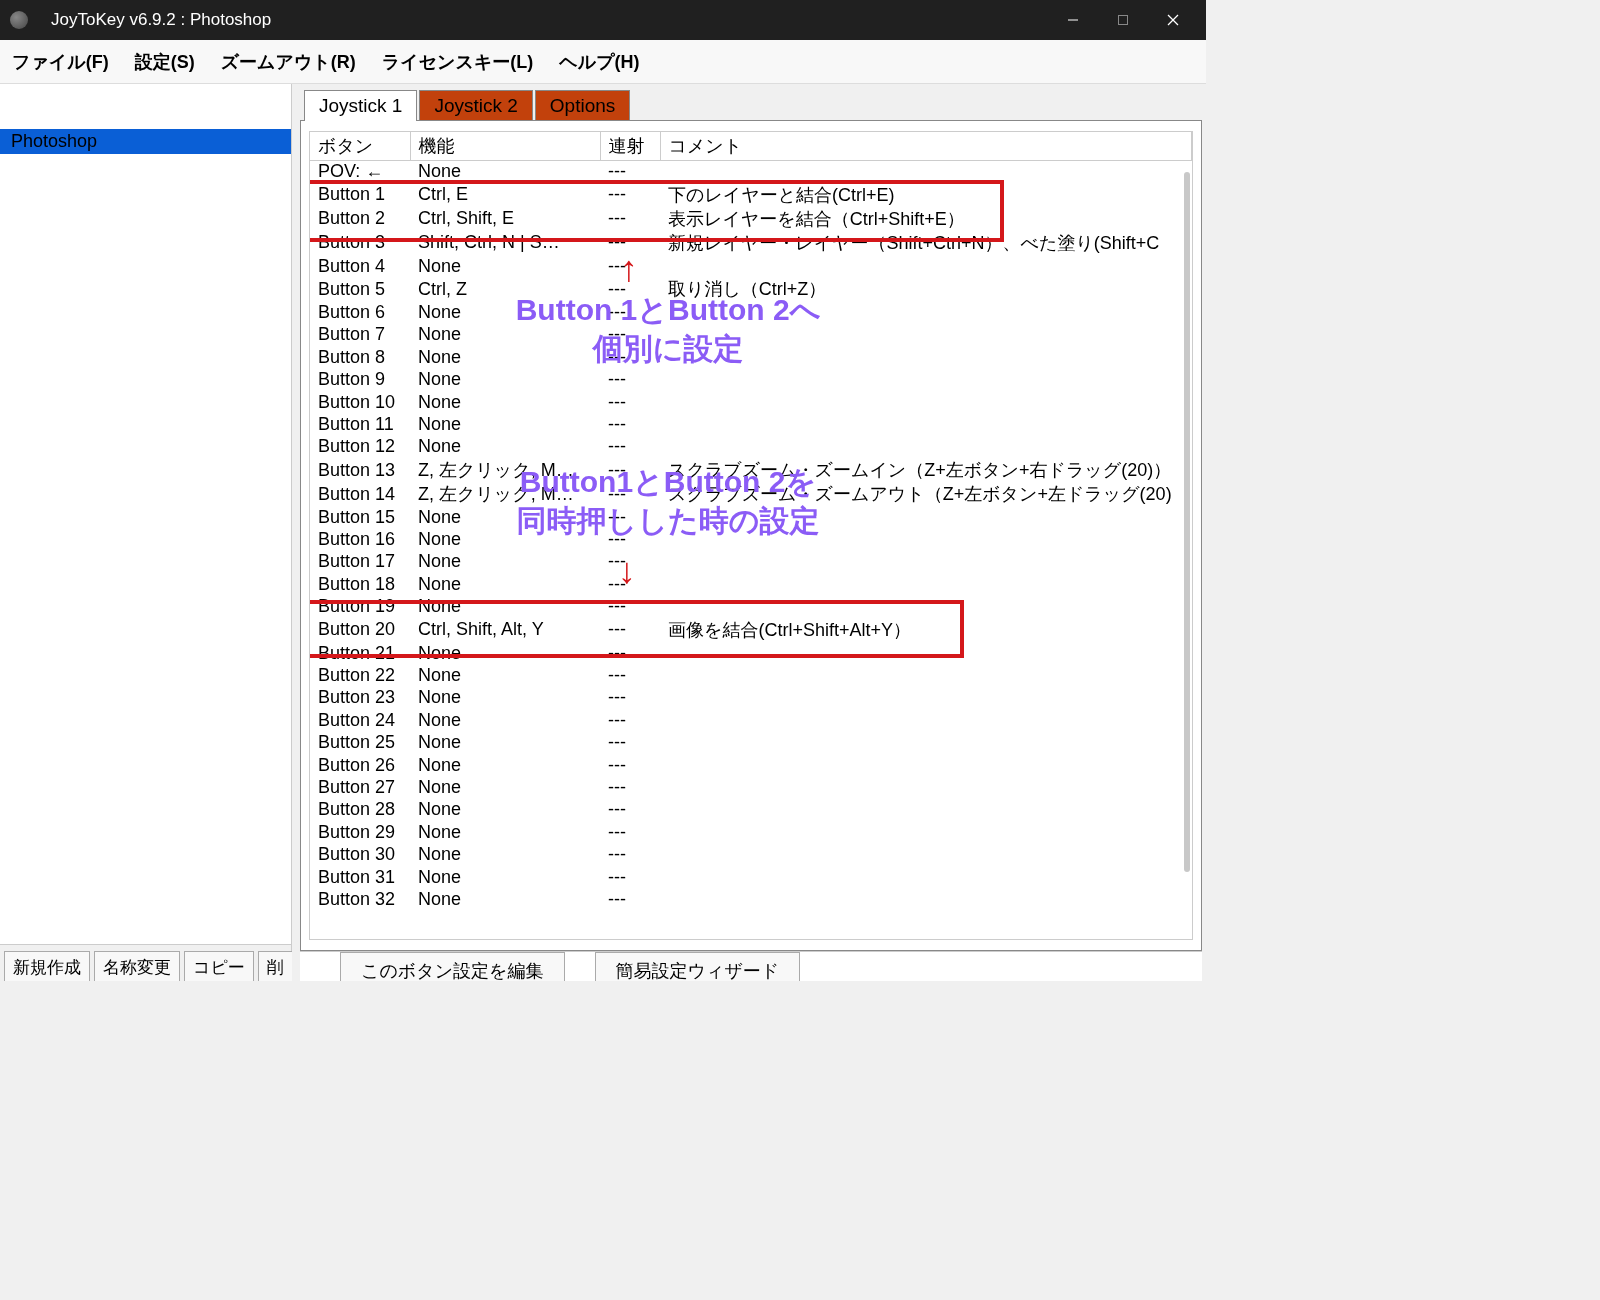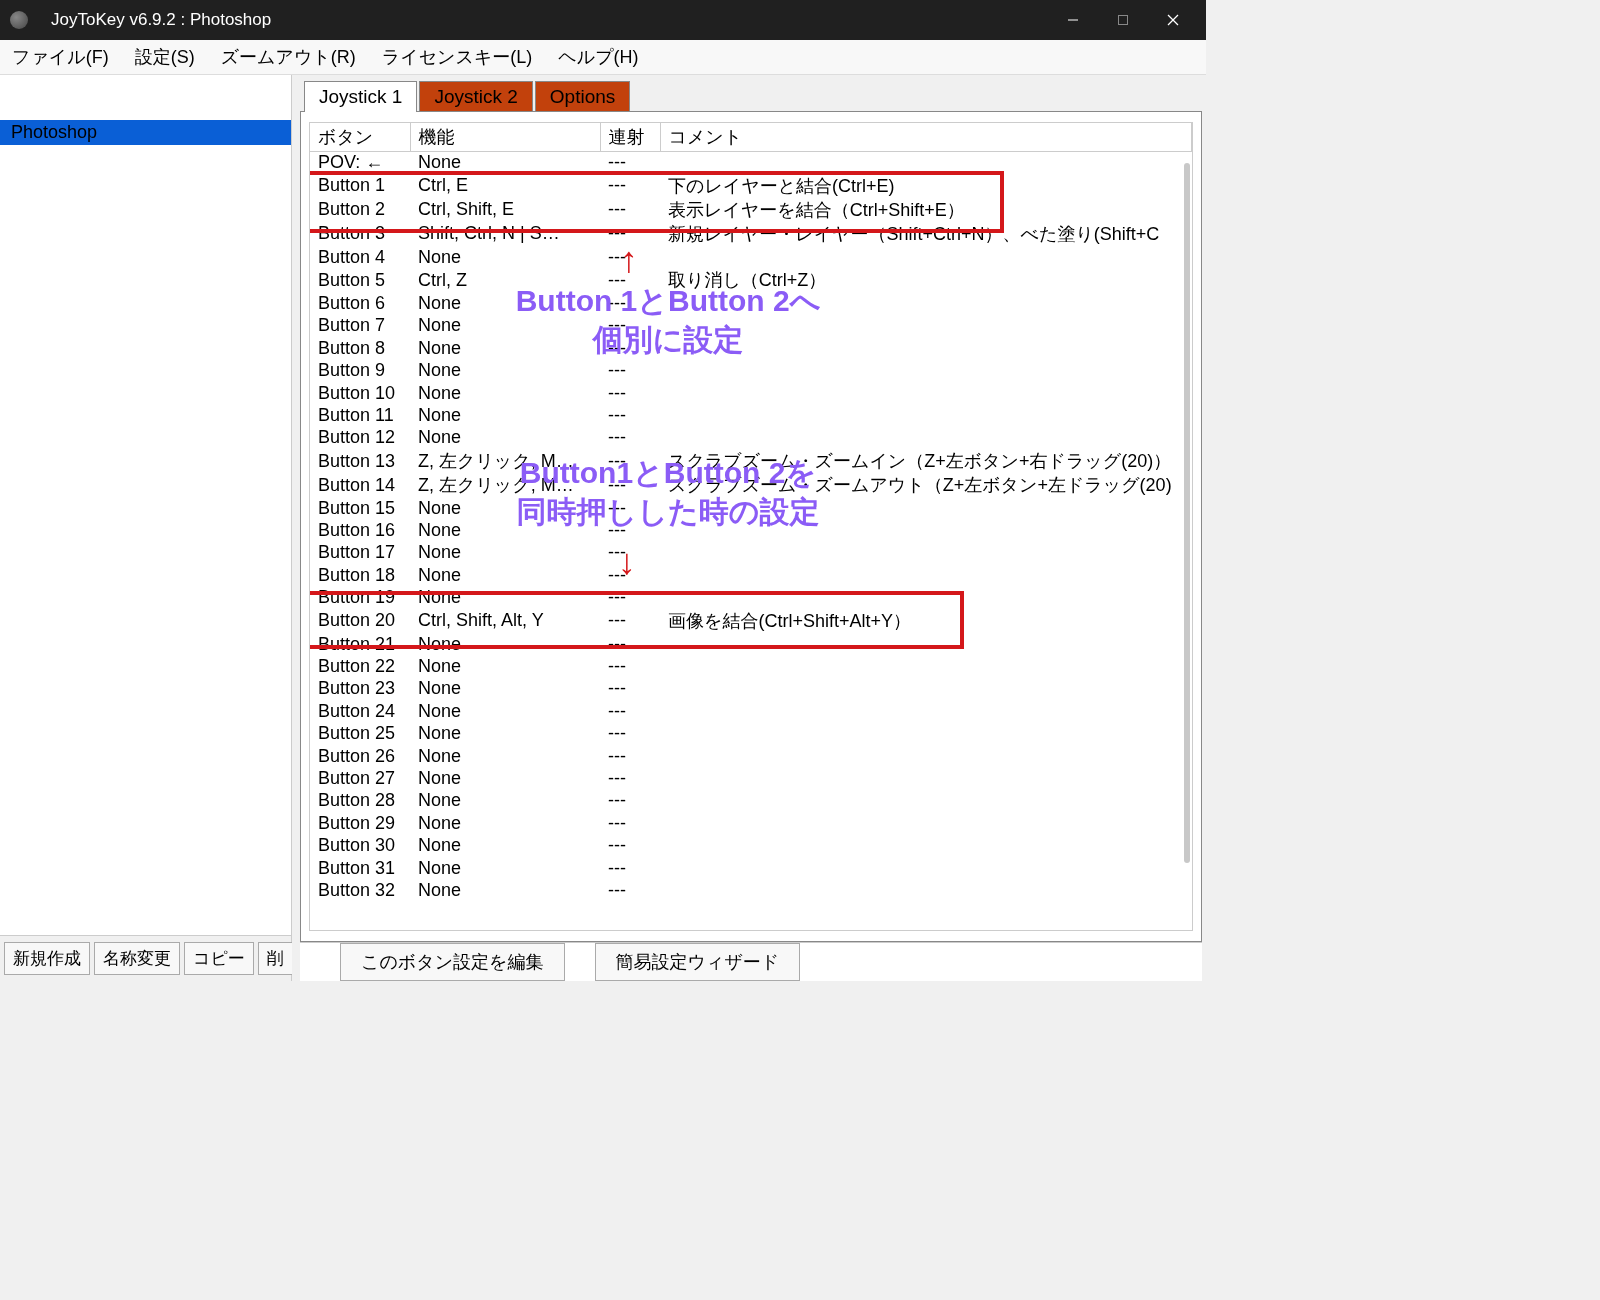--- a/index.html
+++ b/index.html
@@ -29,26 +29,27 @@
 .win-controls { display: flex; gap: 4px; }
 .win-btn {
   width: 46px; height: 32px;
   display: flex; align-items: center; justify-content: center;
   color: #fff; cursor: pointer;
 }
 .win-btn svg { width: 12px; height: 12px; }
 .menubar {
   background: #f8f8f8;
   border-bottom: 1px solid #ddd;
-  height: 35px;
+  height: 44px;
   display: flex;
   align-items: center;
   padding: 0 8px;
   gap: 18px;
   font-size: 18px;
+  font-weight: bold;
 }
 .menu-item { cursor: pointer; padding: 2px 4px; }
 .main-area {
   display: flex;
   height: calc(100% - 75px);
   position: relative;
 }
 .sidebar {
   width: 292px;
   background: #fff;

